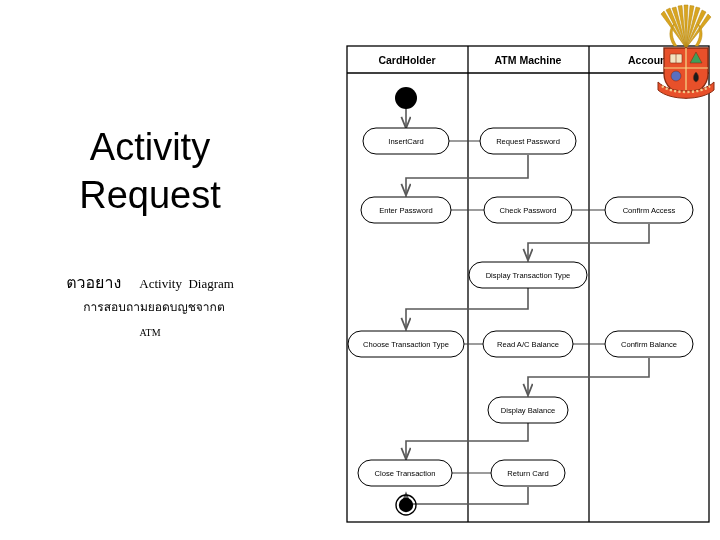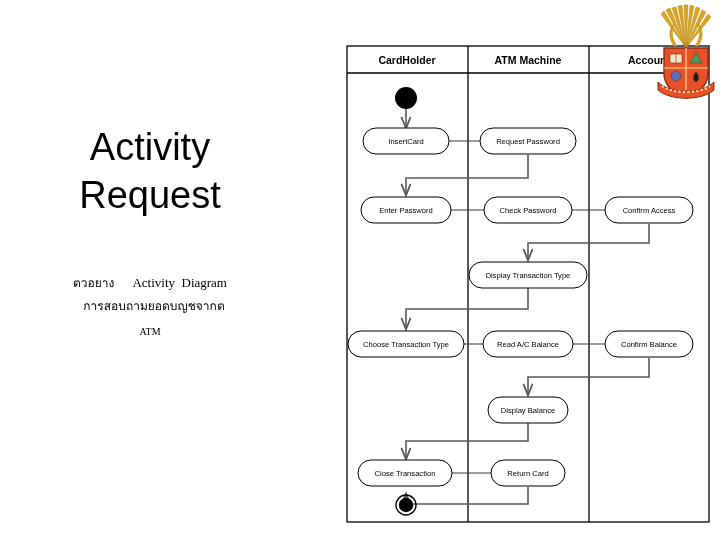--- a/index.html
+++ b/index.html
@@ -20,21 +20,21 @@
     font-size:38px;line-height:48px;font-weight:400;color:#000;
     letter-spacing:0px;
     margin-top:35px;
   }
   .caption{
     position:absolute;left:0;top:272px;width:300px;
     text-align:center;color:#000;
   }
   .cap-line{display:block;}
   .cap-line1{font-size:13px;line-height:22px;white-space:pre;}
-  .cap-line1 .th{font-family:Liberation Serif, serif;font-size:12px;}
+  .cap-line1 .th{font-family:Liberation Serif, serif;font-size:16px;}
   .cap-line1 .en{font-family:"Liberation Serif",serif;font-size:13px;}
   .cap-line2{font-family:"DejaVu Sans",sans-serif;font-size:12px;line-height:25px;padding-left:8px;}
   .cap-line3{font-family:"Liberation Serif",serif;font-size:10px;line-height:25px;}
 
   
   .diagram-wrap{position:absolute;left:336px;top:38px;width:382px;height:492px;}
   .diagram-svg{display:block;width:382px;height:492px;}
 
   .lane-label{
     font-family:"Liberation Sans",sans-serif;

